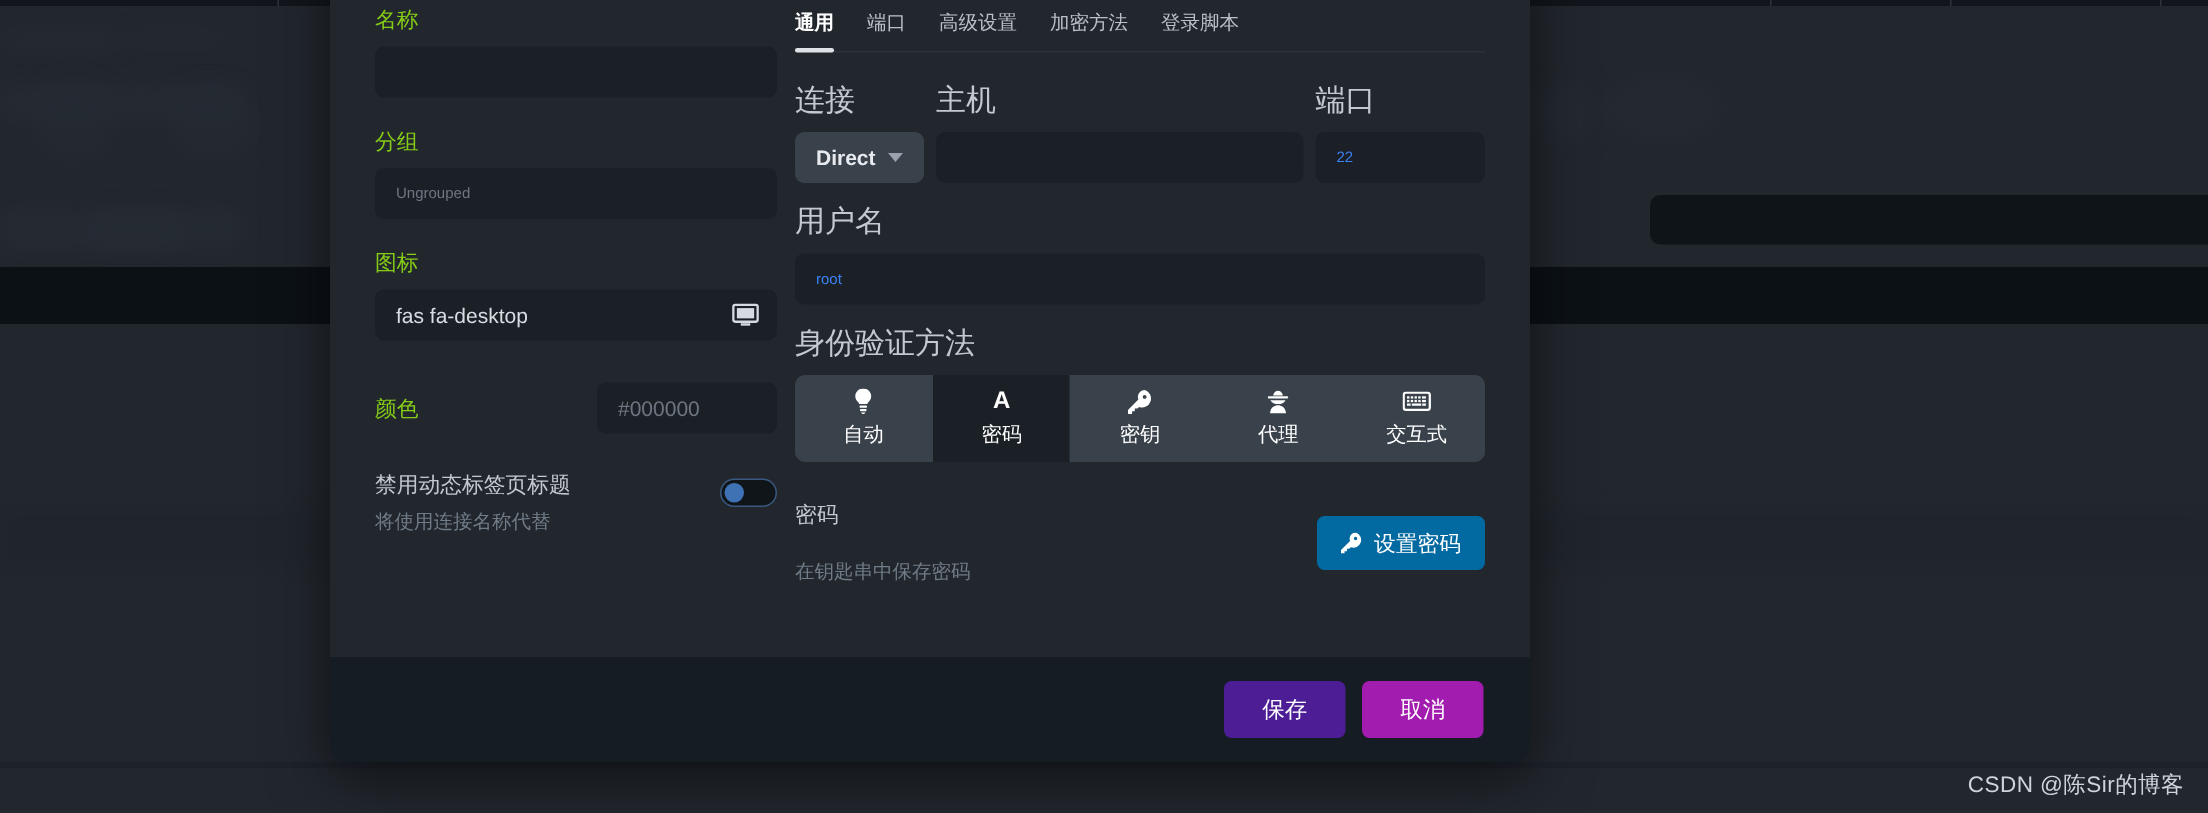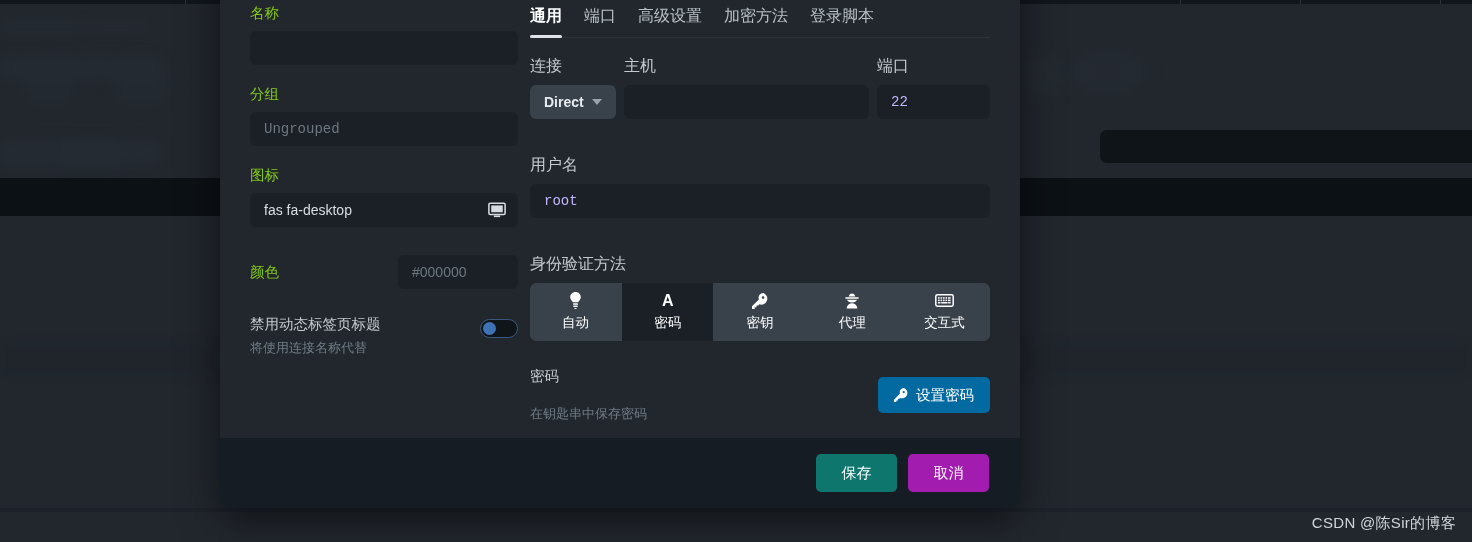--- a/index.html
+++ b/index.html
@@ -125,23 +125,23 @@
     display: block;
     white-space: nowrap;
   }
 
   .input {
     width: 100%;
     height: 34px;
     background: #1b2026;
     border: none;
     border-radius: 6px;
-    color: #c4b5fd;
-    font-size: 14px;
-    font-family: Liberation Mono, monospace;
+    color: #3b82f6;
+    font-size: 10px;
+    font-family: Liberation Sans, sans-serif;
     padding: 0 14px;
     outline: none;
   }
   .input::placeholder { color: #6d7681; }
 
   .field-block { margin-bottom: 20px; }
 
   .icon-field {
     position: relative;
     display: flex;
@@ -222,21 +222,21 @@
   
   .tabs {
     display: flex;
     gap: 22px;
     border-bottom: 1px solid #2b323a;
     padding-bottom: 0;
   }
   .tab {
     position: relative;
     color: #b9c0c8;
-    font-size: 16px;
+    font-size: 13px;
     padding: 4px 0 10px 0;
     cursor: pointer;
     white-space: nowrap;
   }
   .tab.active { color: #ffffff; font-weight: bold; }
   .tab.active::after {
     content: "";
     position: absolute;
     left: 0; right: 0; bottom: -1px;
     height: 3px;
@@ -268,25 +268,25 @@
   }
   .caret {
     width: 0; height: 0;
     border-left: 5px solid transparent;
     border-right: 5px solid transparent;
     border-top: 6px solid #9aa3ad;
   }
 
   .section-label {
     color: #c3c9d1;
-    font-size: 16px;
+    font-size: 20px;
     display: block;
     margin-bottom: 8px;
   }
-  .mt20 { margin-top: 36px; }
+  .mt20 { margin-top: 12px; }
 
   
   .auth-group {
     display: flex;
     border-radius: 7px;
     overflow: hidden;
     background: #39414b;
   }
   .auth-btn {
     flex: 1;
@@ -355,21 +355,21 @@
   .btn-primary, .btn-danger {
     border: none;
     border-radius: 5px;
     height: 38px;
     min-width: 81px;
     font-size: 15px;
     font-family: inherit;
     color: #ffffff;
     cursor: pointer;
   }
-  .btn-primary { background: #0f766e; }
+  .btn-primary { background: #4c1d95; }
   .btn-danger  { background: #a21caf; }
 </style>
 </head>
 <body>
 
 <div id="backdrop">
   <div class="bg-topbar"></div>
   <div class="bg-topbar-sep" style="left:185px"></div>
   <div class="bg-topbar-sep" style="left:345px"></div>
   <div class="bg-topbar-sep" style="left:1180px"></div>

